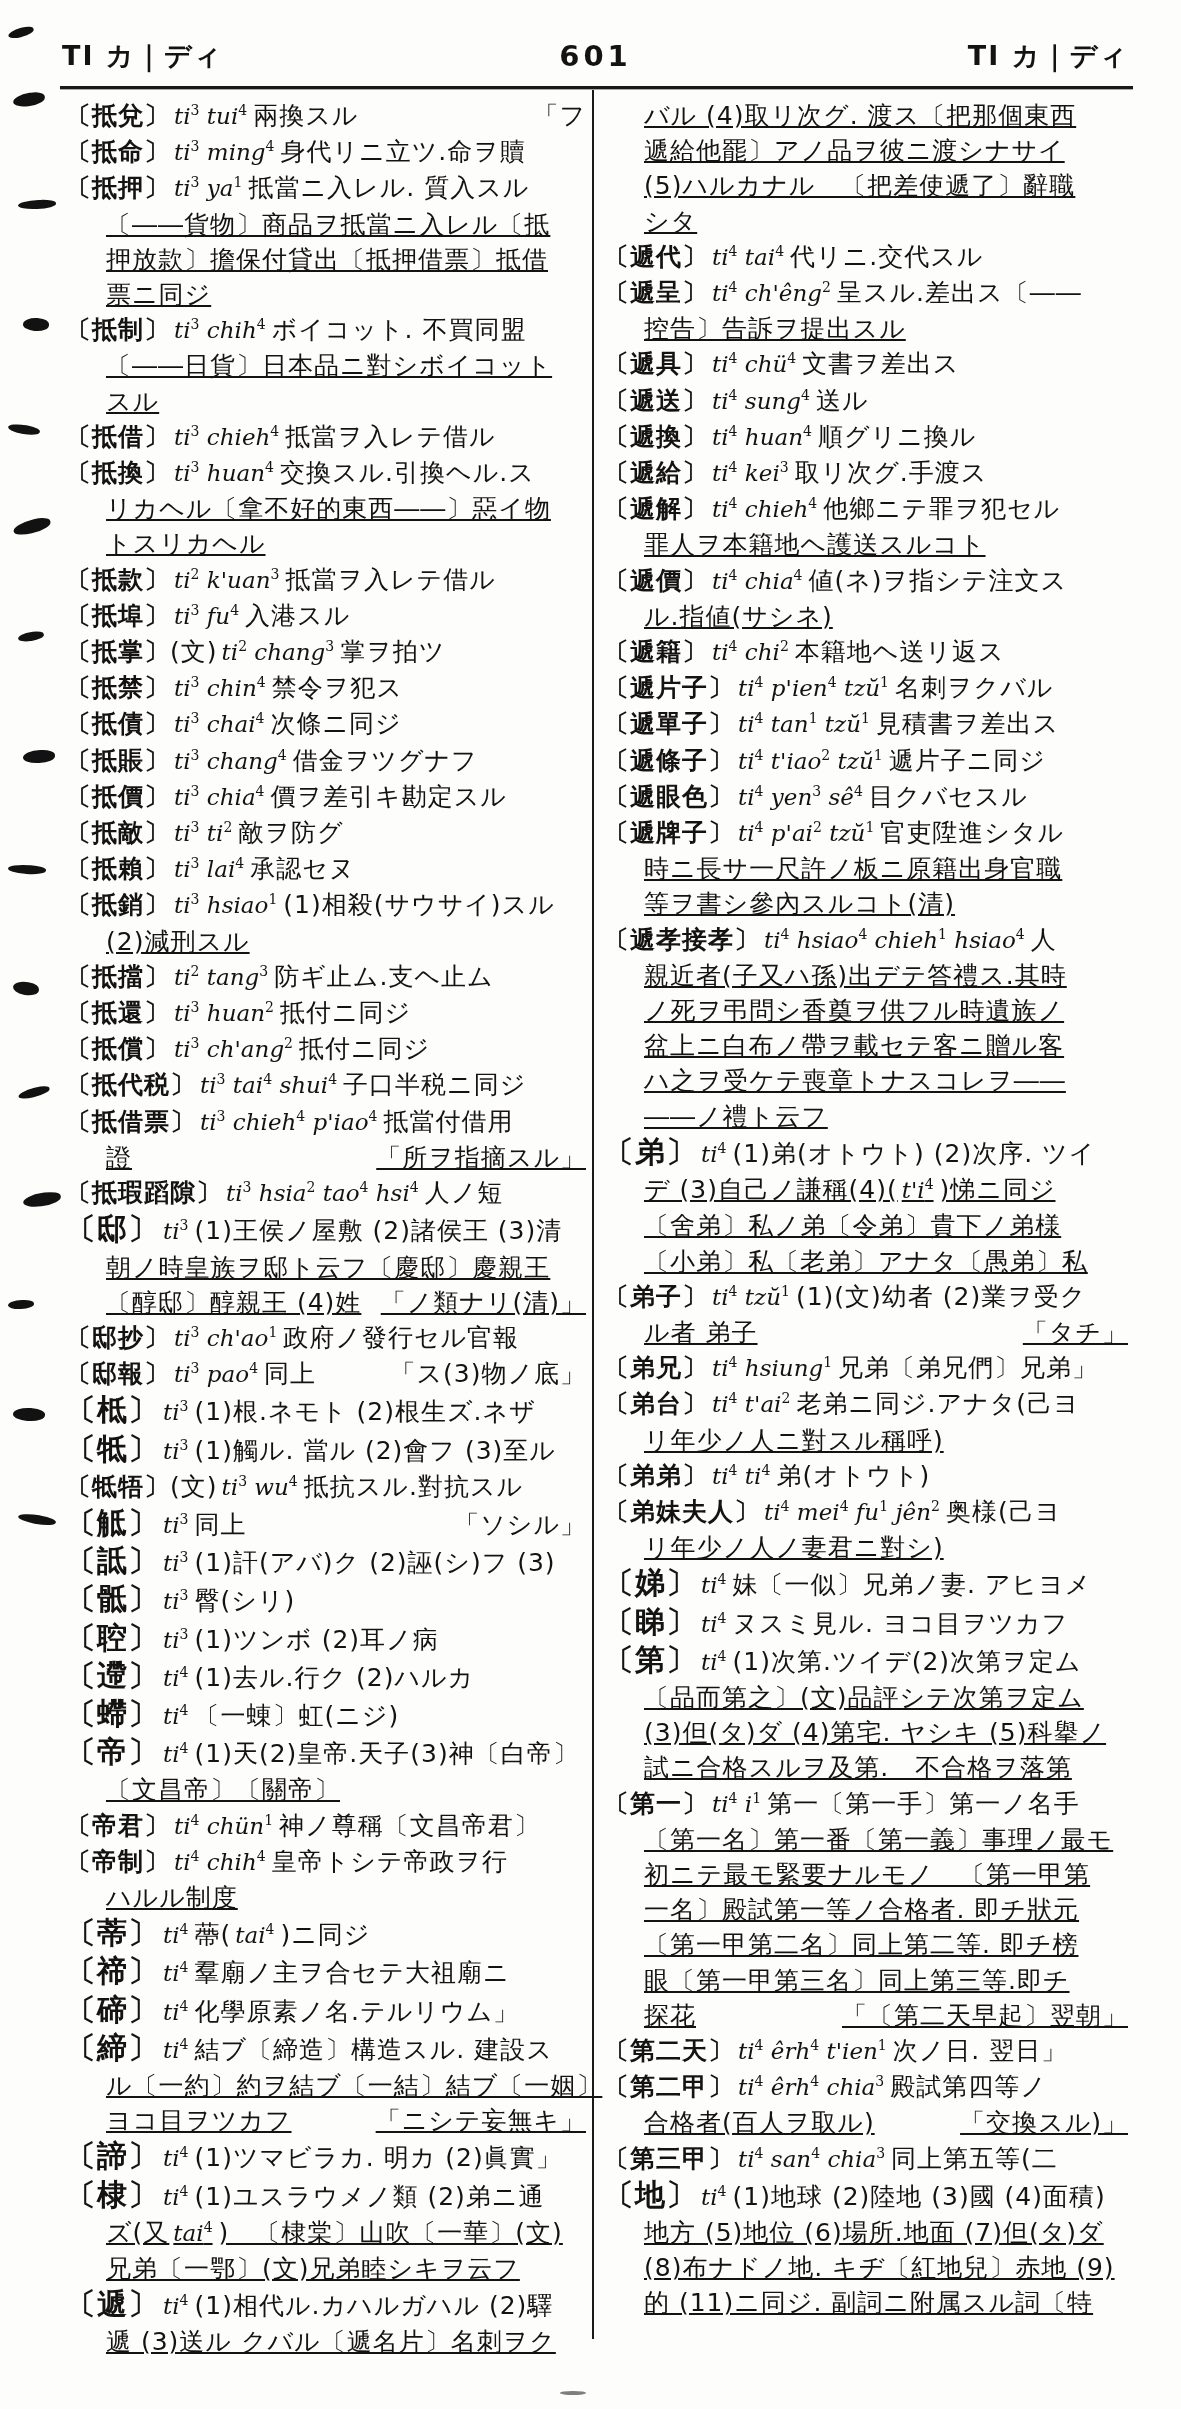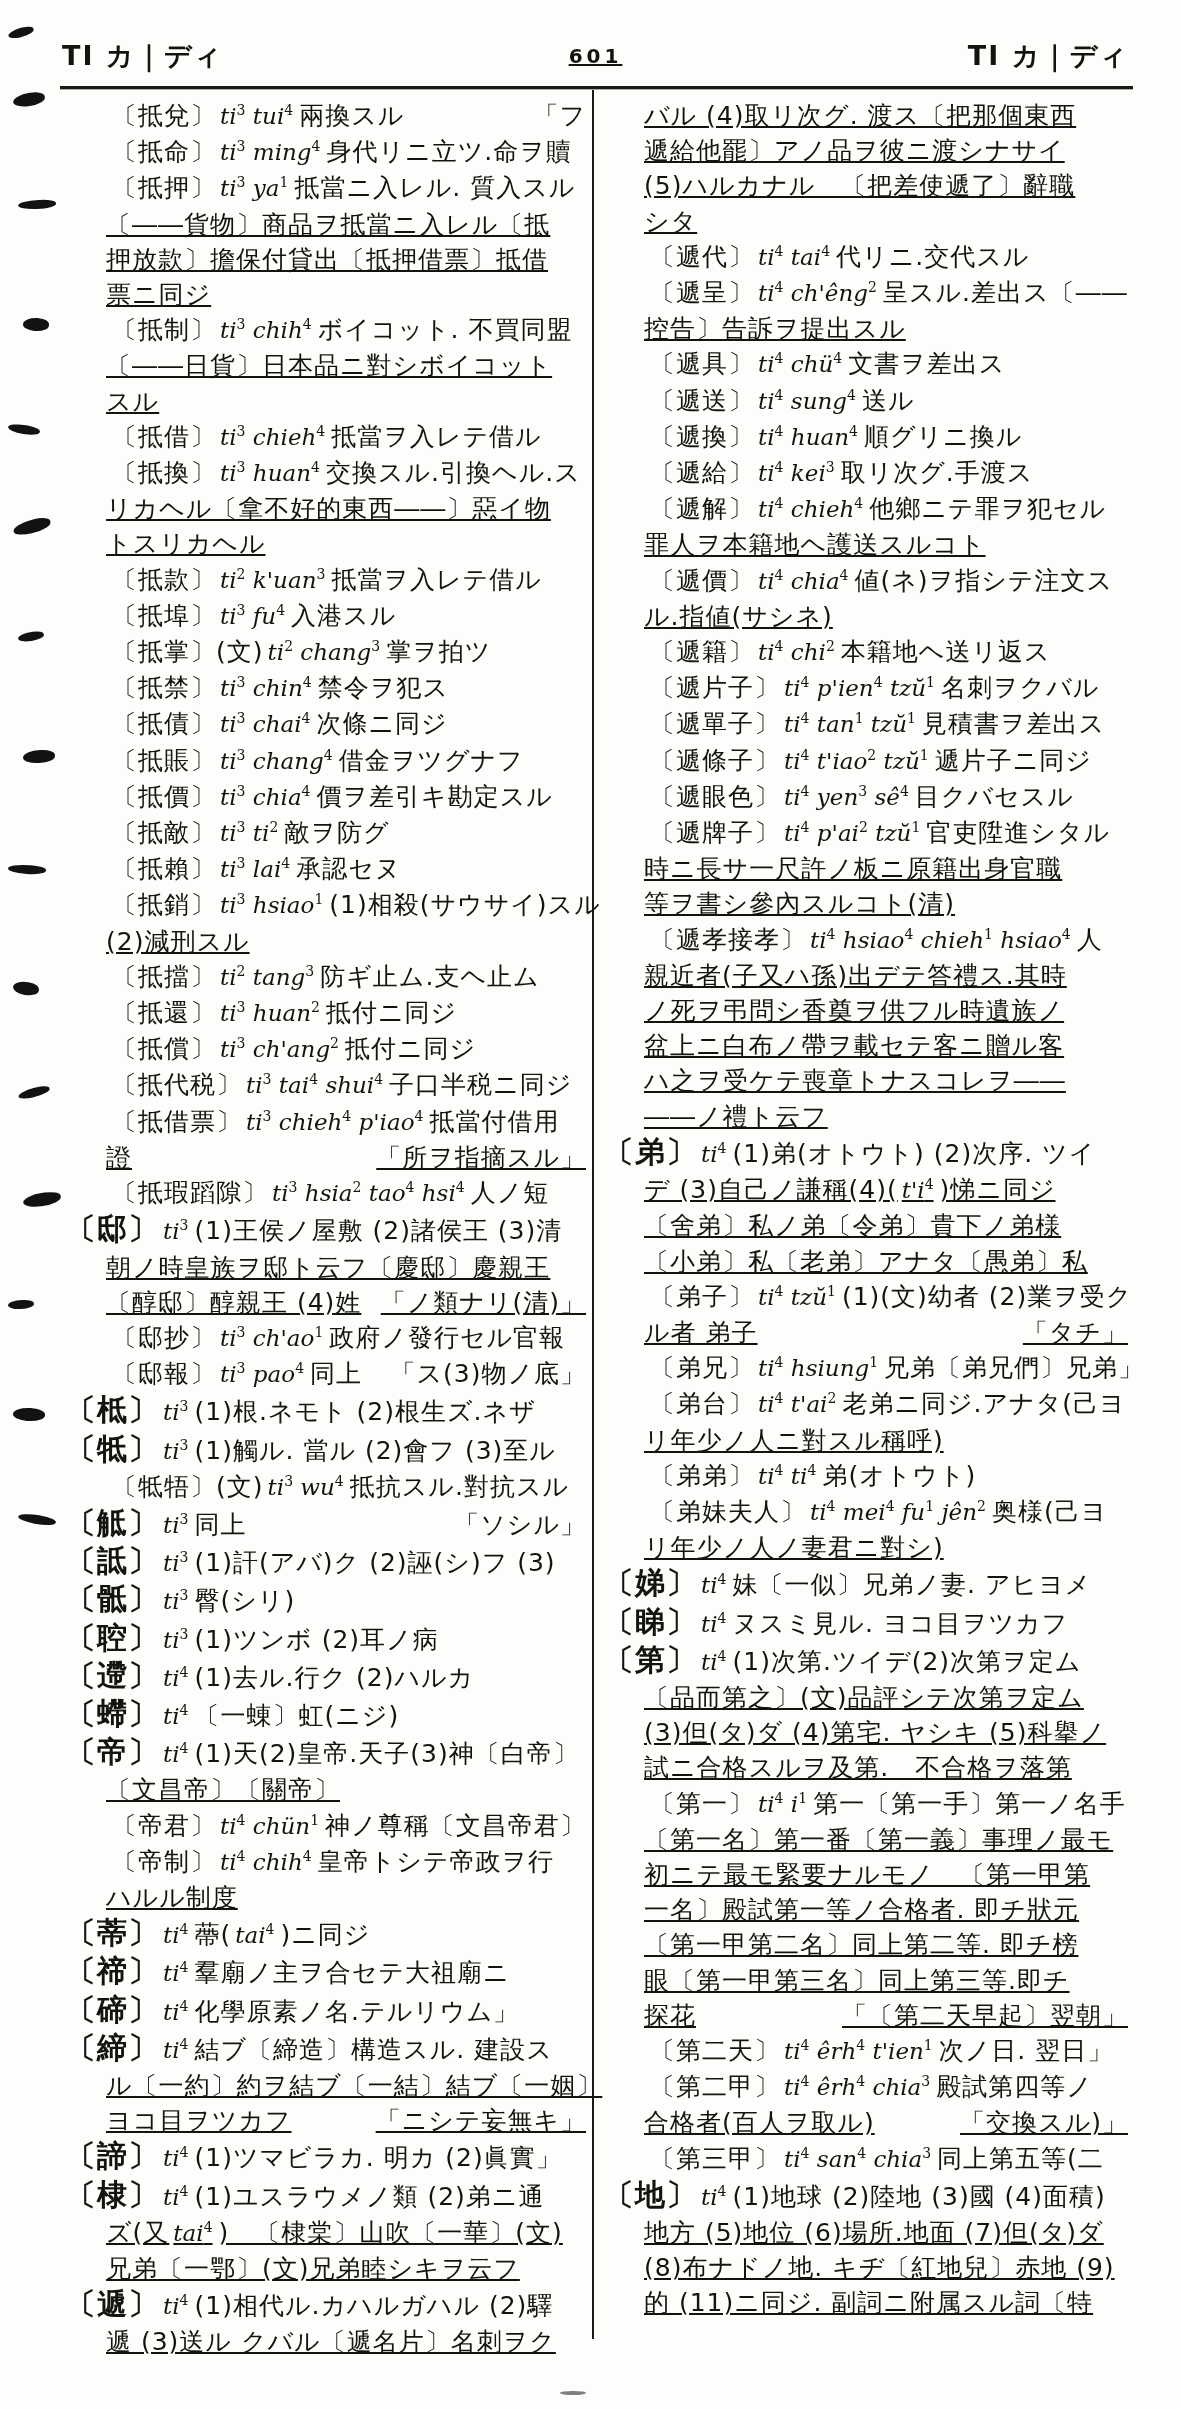--- a/index.html
+++ b/index.html
@@ -6,32 +6,32 @@
   body{
     width:1181px;height:2409px;position:relative;overflow:hidden;
     background:#fdfdfb;color:#151310;
     font-family:"DejaVu Sans",sans-serif;
   }
   .page{position:absolute;inset:0;}
   
   .header{position:absolute;top:32px;left:62px;right:52px;height:48px;
     display:flex;justify-content:space-between;align-items:center;
     font-weight:700;font-size:27px;letter-spacing:2px;}
-  .pageno{font-size:20px;font-weight:700;letter-spacing:4px;position:absolute;left:50%;transform:translateX(-50%);text-decoration:underline;}
+  .pageno{font-size:29px;font-weight:700;letter-spacing:4px;position:absolute;left:50%;transform:translateX(-50%);}
   .toprule{position:absolute;top:86px;left:60px;right:48px;height:3px;background:#1b1916;
     box-shadow:0 1px 0 rgba(20,18,14,.35);}
   .divider{position:absolute;top:90px;bottom:70px;left:592px;width:2px;background:#1b1916;}
   
   .col{position:absolute;top:98px;font-size:25px;line-height:35.2px;}
   .col-left{left:66px;width:520px;}
   .col-right{left:604px;width:524px;}
   .line{display:flex;white-space:nowrap;align-items:baseline;}
   .line .main{flex:1 1 auto;min-width:0;}
   .ind{padding-left:40px;text-decoration:underline;}
-  .hd{font-weight:400;letter-spacing:1px;margin-left:46px;}
+  .hd{font-weight:700;letter-spacing:1px;}
   .bh{font-weight:800;font-size:30px;letter-spacing:1px;}
   .rom{font-family:"DejaVu Serif",serif;font-style:italic;font-size:23px;margin:0 6px 0 4px;letter-spacing:0;}
   .rom sup{font-size:14px;font-style:normal;line-height:0;}
   .tx{letter-spacing:1px;}
   .catch{margin-left:auto;padding-left:8px;letter-spacing:1px;}
   
   .ink{position:absolute;background:#121212;border-radius:60% 45% 55% 50%;
     transform:rotate(-8deg);}
   .bottom-dot{position:absolute;left:560px;bottom:14px;width:26px;height:4px;background:#2a2a28;border-radius:50%;opacity:.6;}
 </style>

